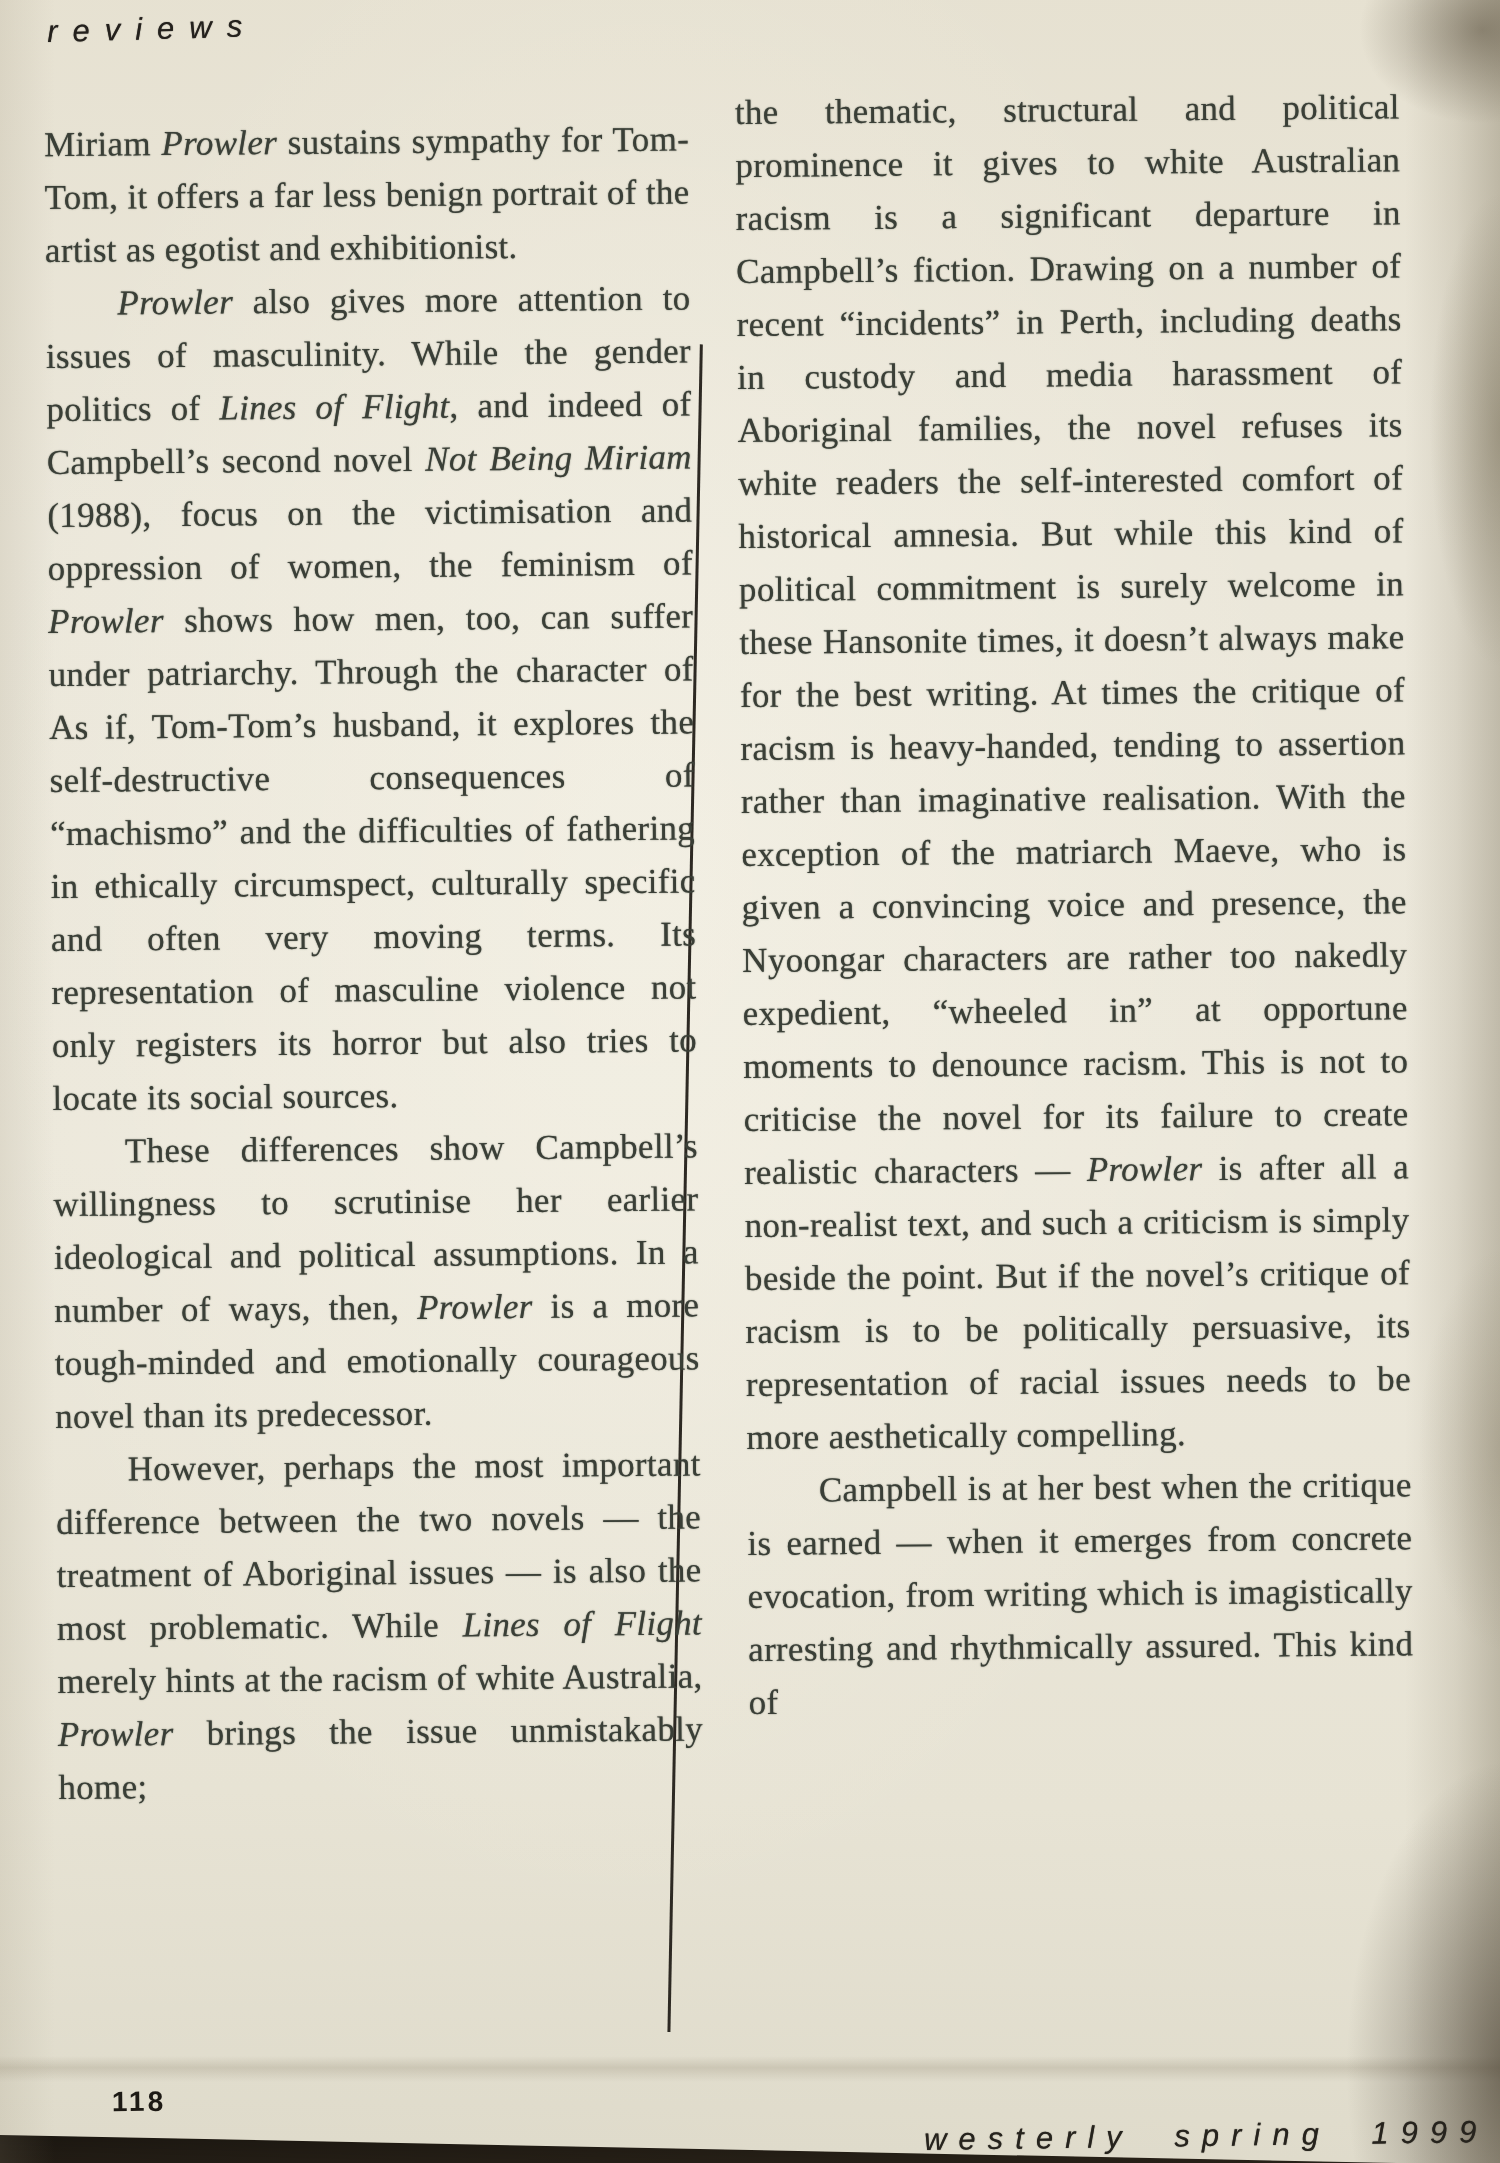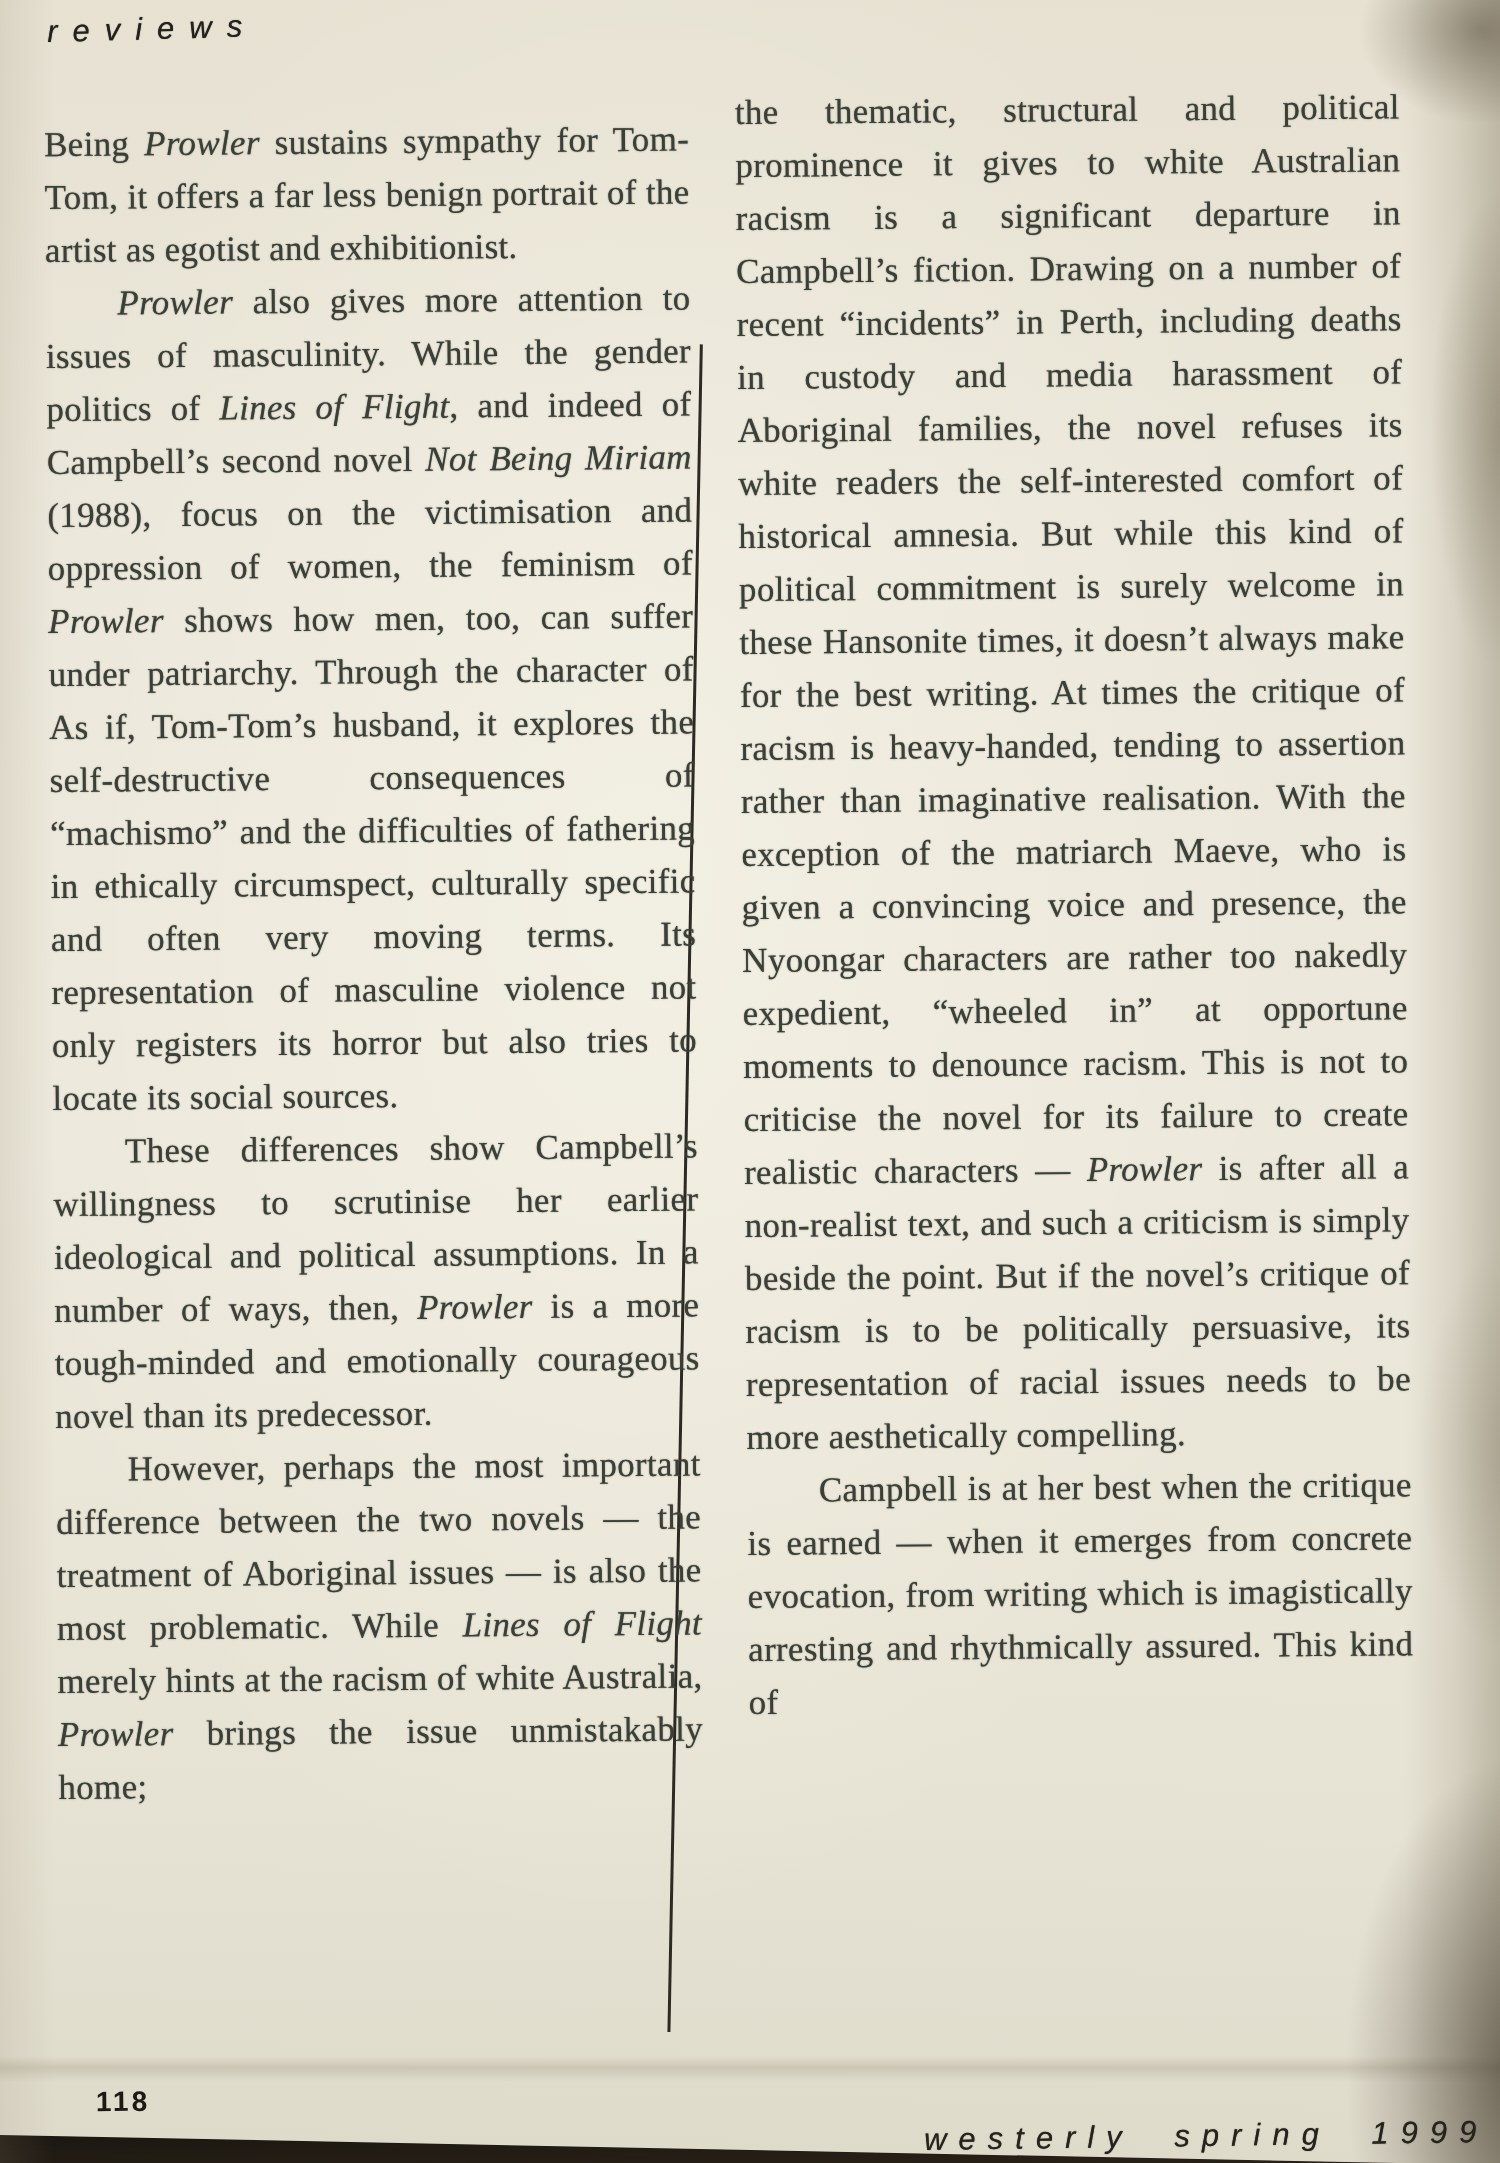--- a/index.html
+++ b/index.html
@@ -69,21 +69,21 @@
   .col p.indent{text-indent:72px;}
   .it{font-style:italic;}
   .divider{
     position:absolute;left:706px;top:344px;
     width:3px;height:1688px;
     background:#2d2923;
     transform:rotate(1.6deg);
     transform-origin:top center;
   }
   .page-number{
-    position:absolute;left:96px;top:2086px;
+    position:absolute;left:112px;top:2086px;
     font-family:"Liberation Sans", sans-serif;
     font-weight:bold;
     font-size:28px;
     letter-spacing:3px;
     color:#1d1a15;
     transform:rotate(-0.6deg);
   }
   .journal-footer{
     position:absolute;left:924px;top:2118px;
     font-family:"Liberation Sans", sans-serif;
@@ -104,21 +104,21 @@
 <div class="crease"></div>
 <div class="edge-shadows"></div>
 
 <div class="content">
   <div class="running-head">reviews</div>
 
   <div class="divider"></div>
 
   <div class="columns">
     <div class="col col-left">
-        <p><span>Being </span><span class="it">Prowler</span><span> sustains sympathy for Tom-Tom, it offers a far less benign portrait of the artist as egotist and exhibitionist.</span></p>
+        <p><span>Miriam </span><span class="it">Prowler</span><span> sustains sympathy for Tom-Tom, it offers a far less benign portrait of the artist as egotist and exhibitionist.</span></p>
         <p class="indent"><span class="it">Prowler</span><span> also gives more attention to issues of masculinity. While the gender politics of </span><span class="it">Lines of Flight</span><span>, and indeed of Campbell’s second novel </span><span class="it">Not Being Miriam</span><span> (1988), focus on the victimisation and oppression of women, the feminism of </span><span class="it">Prowler</span><span> shows how men, too, can suffer under patriarchy. Through the character of As if, Tom-Tom’s husband, it explores the self-destructive consequences of “machismo” and the difficulties of fathering in ethically circumspect, culturally specific and often very moving terms. Its representation of masculine violence not only registers its horror but also tries to locate its social sources.</span></p>
         <p class="indent"><span>These differences show Campbell’s willingness to scrutinise her earlier ideological and political assumptions. In a number of ways, then, </span><span class="it">Prowler</span><span> is a more tough-minded and emotionally courageous novel than its predecessor.</span></p>
         <p class="indent"><span>However, perhaps the most important difference between the two novels — the treatment of Aboriginal issues — is also the most problematic. While </span><span class="it">Lines of Flight</span><span> merely hints at the racism of white Australia, </span><span class="it">Prowler</span><span> brings the issue unmistakably home;</span></p>
       </div>
     <div class="col col-right">
         <p><span>the thematic, structural and political prominence it gives to white Australian racism is a significant departure in Campbell’s fiction. Drawing on a number of recent “incidents” in Perth, including deaths in custody and media harassment of Aboriginal families, the novel refuses its white readers the self-interested comfort of historical amnesia. But while this kind of political commitment is surely welcome in these Hansonite times, it doesn’t always make for the best writing. At times the critique of racism is heavy-handed, tending to assertion rather than imaginative realisation. With the exception of the matriarch Maeve, who is given a convincing voice and presence, the Nyoongar characters are rather too nakedly expedient, “wheeled in” at opportune moments to denounce racism. This is not to criticise the novel for its failure to create realistic characters — </span><span class="it">Prowler</span><span> is after all a non-realist text, and such a criticism is simply beside the point. But if the novel’s critique of racism is to be politically persuasive, its representation of racial issues needs to be more aesthetically compelling.</span></p>
         <p class="indent"><span>Campbell is at her best when the critique is earned — when it emerges from concrete evocation, from writing which is imagistically arresting and rhythmically assured. This kind of</span></p>
       </div>
   </div>
 </div>

